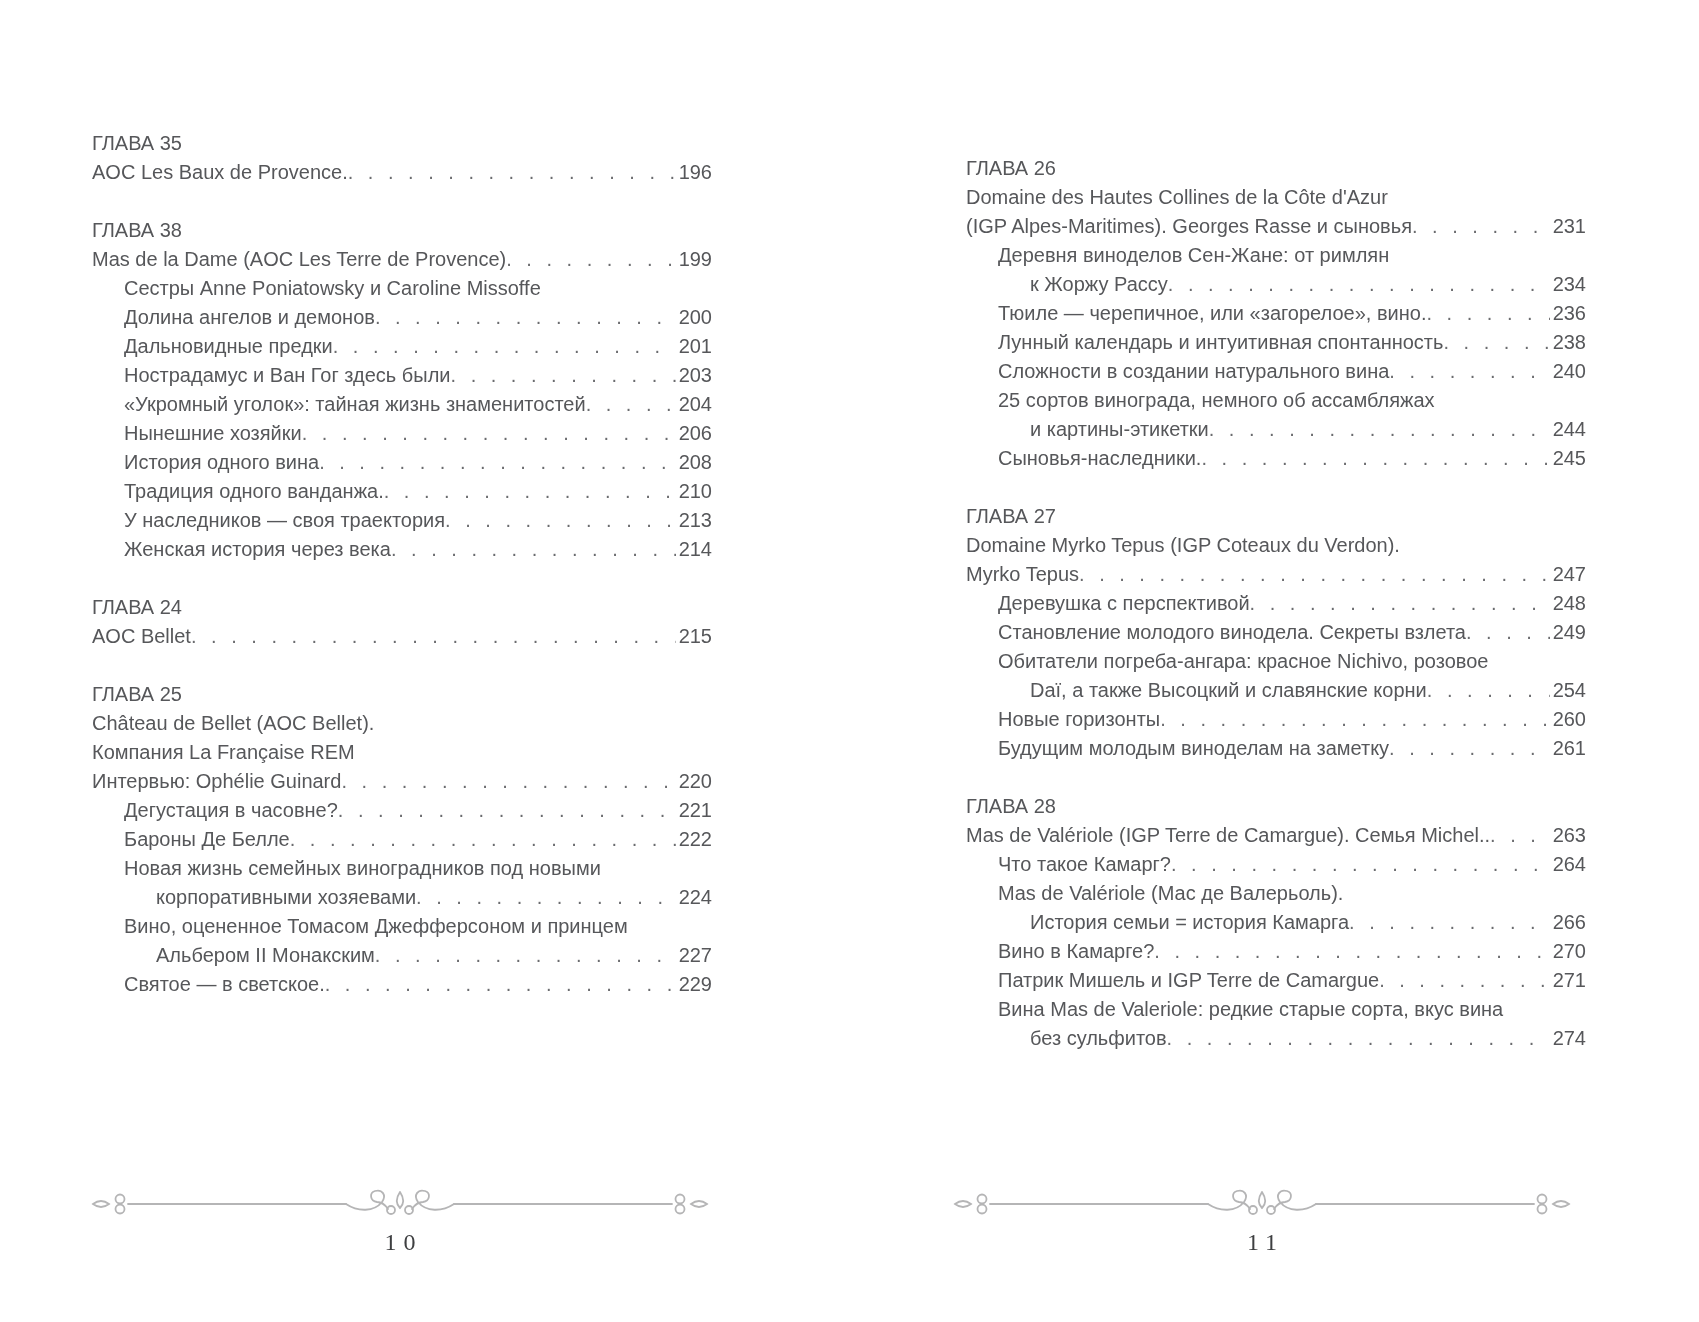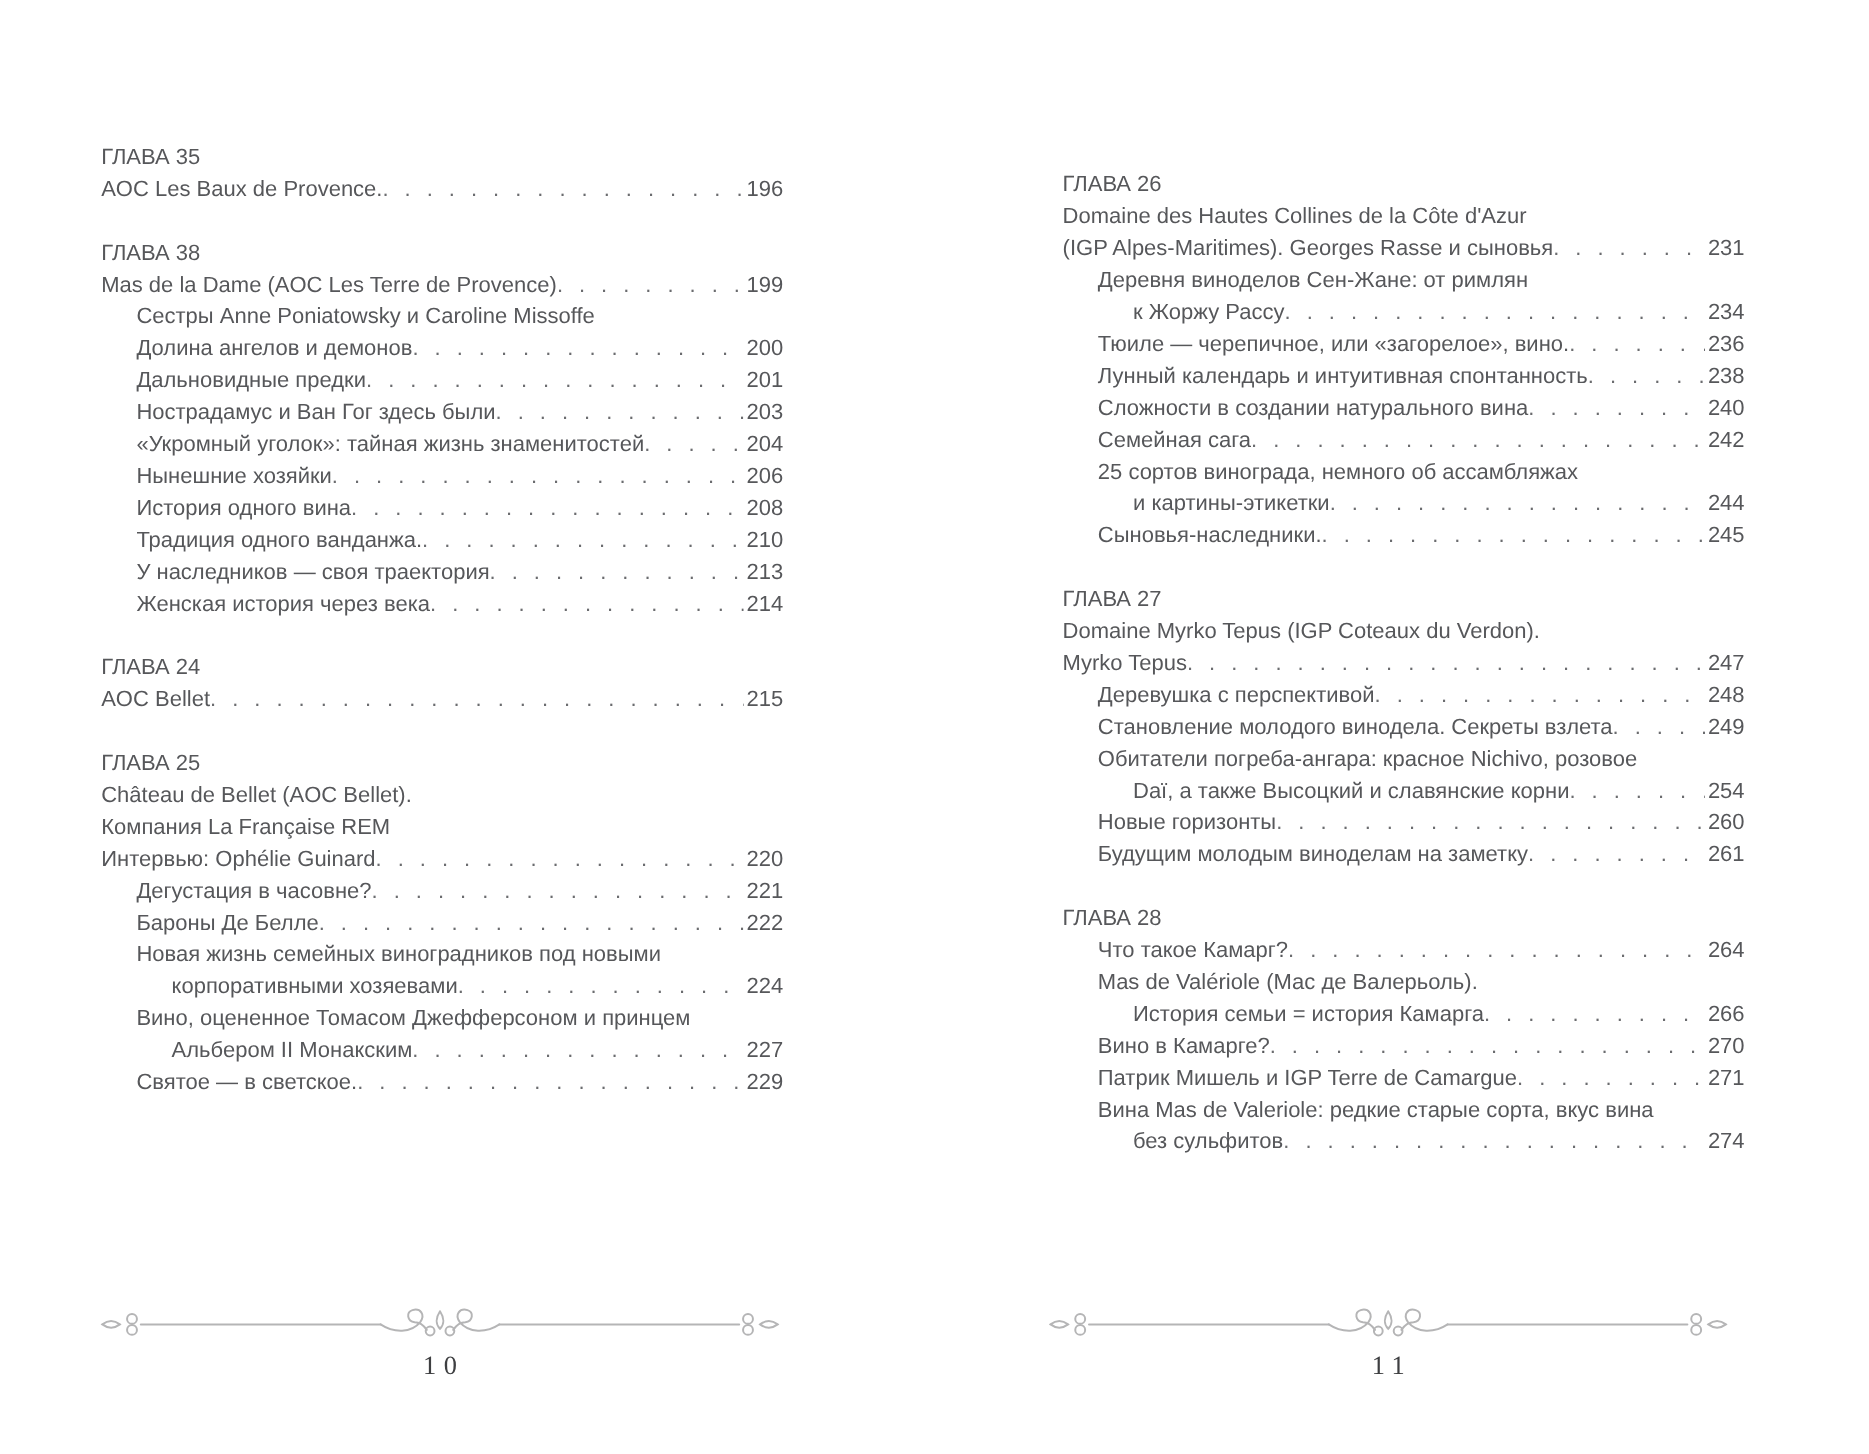--- a/index.html
+++ b/index.html
@@ -181,25 +181,20 @@
           <div class="row indent-1">
             <span class="t">Лунный календарь и интуитивная спонтанность</span>
             <span class="leader"></span>
             <span class="pg">238</span>
           </div>
           <div class="row indent-1">
             <span class="t">Сложности в создании натурального вина</span>
             <span class="leader"></span>
             <span class="pg">240</span>
           </div>
-          <div class="row indent-1">
-            <span class="t">Семейная сага</span>
-            <span class="leader"></span>
-            <span class="pg">242</span>
-          </div>
           <div class="line indent-1">25 сортов винограда, немного об ассамбляжах</div>
           <div class="row indent-2">
             <span class="t">и картины-этикетки</span>
             <span class="leader"></span>
             <span class="pg">244</span>
           </div>
           <div class="row indent-1">
             <span class="t">Сыновья-наследники.</span>
             <span class="leader"></span>
             <span class="pg">245</span>
@@ -235,20 +230,25 @@
             <span class="pg">260</span>
           </div>
           <div class="row indent-1">
             <span class="t">Будущим молодым виноделам на заметку</span>
             <span class="leader"></span>
             <span class="pg">261</span>
           </div>
         </div>
         <div class="chapter-block">
           <div class="line">ГЛАВА 28</div>
+          <div class="row">
+            <span class="t">Mas de Valériole (IGP Terre de Camargue). Семья Michel..</span>
+            <span class="leader"></span>
+            <span class="pg">263</span>
+          </div>
           <div class="row indent-1">
             <span class="t">Что такое Камарг?</span>
             <span class="leader"></span>
             <span class="pg">264</span>
           </div>
           <div class="line indent-1">Mas de Valériole (Мас де Валерьоль).</div>
           <div class="row indent-2">
             <span class="t">История семьи = история Камарга</span>
             <span class="leader"></span>
             <span class="pg">266</span>

